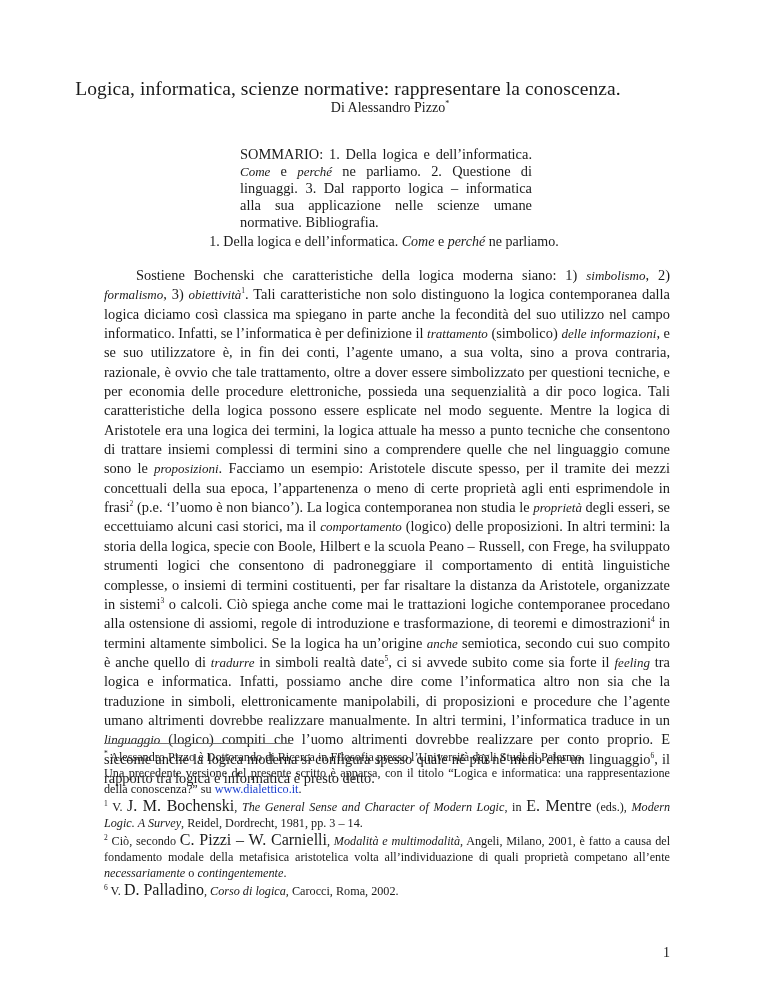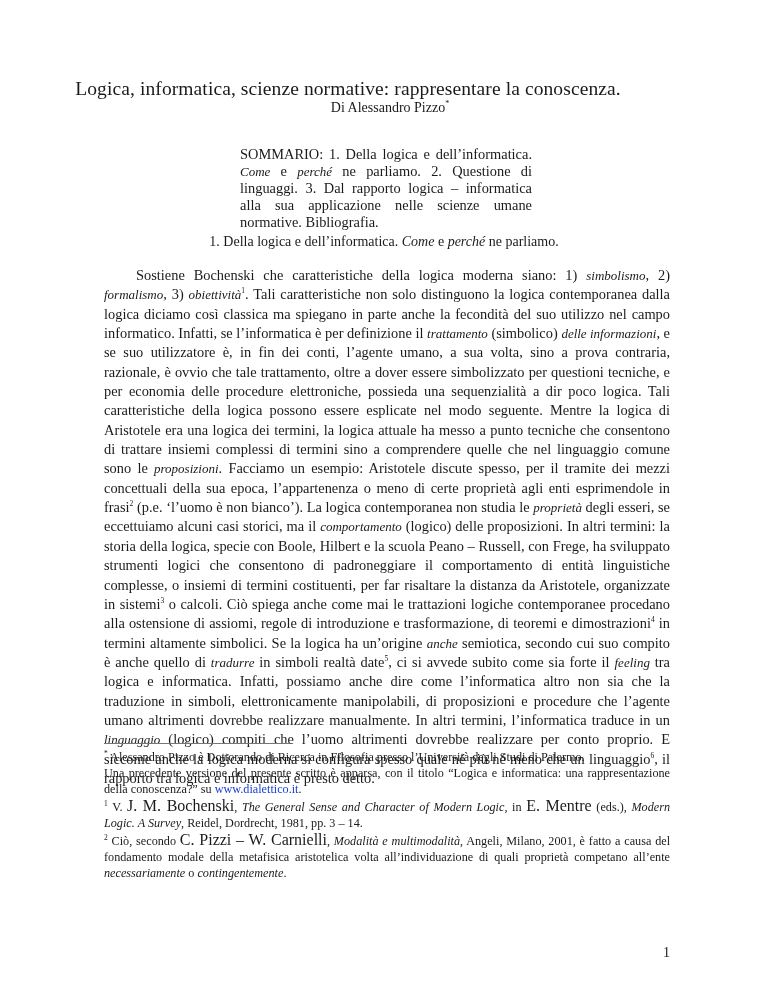--- a/index.html
+++ b/index.html
@@ -54,16 +54,17 @@
   <div class="footnotes">
     <div class="fn"><sup>*</sup><span> Alessandro Pizzo è Dottorando di Ricerca in Filosofia presso l’Università degli Studi di Palermo.</span><br><span>Una precedente versione del presente scritto è apparsa, con il titolo “Logica e informatica: una rappresentazione della conoscenza?” su </span><a>www.dialettico.it</a><span>.</span></div>
 
     <div class="fn"><sup>1</sup><span> V. </span><span class="big">J. M. Bochenski</span><span>, </span><i>The General Sense and Character of Modern Logic</i><span>, in </span><span class="big">E. Mentre</span><span> (eds.), </span><i>Modern Logic. A Survey</i><span>, Reidel, Dordrecht, 1981, pp. 3 – 14.</span></div>
 
     <div class="fn"><sup>2</sup><span> Ciò, secondo </span><span class="big">C. Pizzi – W. Carnielli</span><span>, </span><i>Modalità e multimodalità</i><span>, Angeli, Milano, 2001, è fatto a causa del fondamento modale della metafisica aristotelica volta all’individuazione di quali proprietà competano all’ente </span><i>necessariamente</i><span> o </span><i>contingentemente</i><span>.</span></div>
 
 
 
 
+    <div class="fn"><sup>6</sup><span> V. </span><span class="big">D. Palladino</span><span>, </span><i>Corso di logica</i><span>, Carocci, Roma, 2002.</span></div>
   </div>
 
   <div class="page-number">1</div>
 </div>
 
 </body></html>

